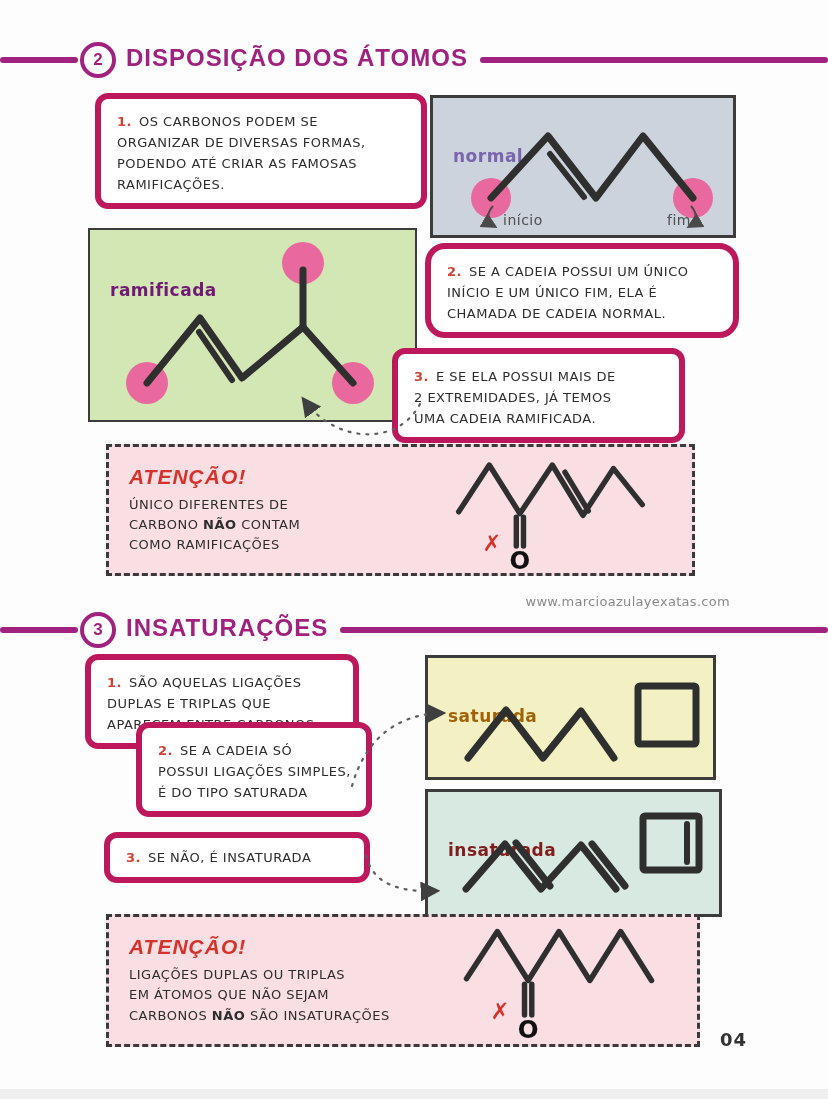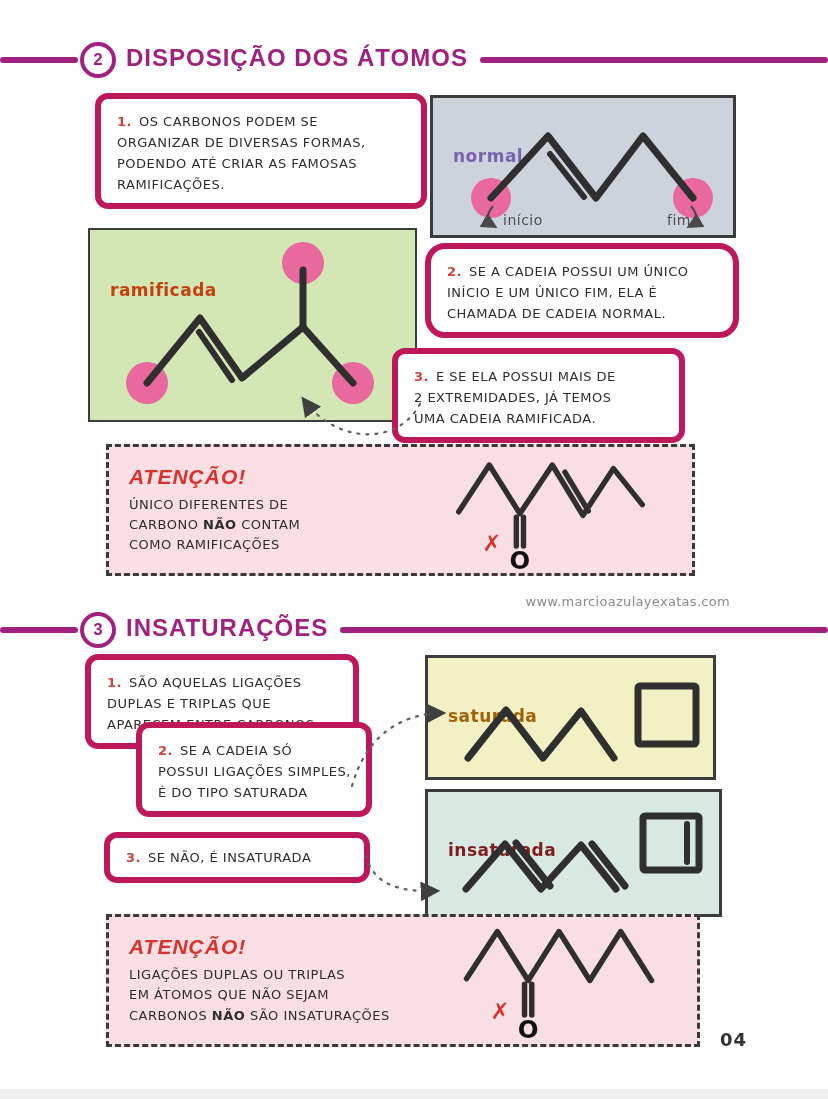--- a/index.html
+++ b/index.html
@@ -23,21 +23,21 @@
   .note .num{color:#cf4237;font-weight:bold;margin-right:7px;}
   .note .txt{white-space:pre-line;}
 
   
   .card{position:absolute;border:3px solid #3c3c3c;}
   .card .clabel{position:absolute;left:20px;top:10px;font-weight:bold;font-size:17px;letter-spacing:0.5px;margin-top:38px;}
   .card svg{position:absolute;left:0;top:0;}
   .card-normal{background:#ccd3dd;}
   .card-normal .clabel{color:#7a64ae;}
   .card-branched{background:#d3e7b4;border-width:2px;}
-  .card-branched .clabel{color:#c2410c;}
+  .card-branched .clabel{color:#701a75;}
   .card-saturated{background:#f3f1c3;}
   .card-saturated .clabel{color:#a16207;}
   .card-unsaturated{background:#d8e9e1;}
   .card-unsaturated .clabel{color:#7f1d1d;}
   .node-label{position:absolute;font-size:14px;color:#4f4f4f;letter-spacing:0.5px;}
 
   
   .warnbox{position:absolute;background:#f9dee3;border:3px dashed #3a3a3a;display:flex;align-items:center;}
   .warn-left{width:48%;padding-left:20px;}
   .warn-title{color:#d6332d;font-weight:800;font-style:italic;font-size:21px;letter-spacing:1px;

